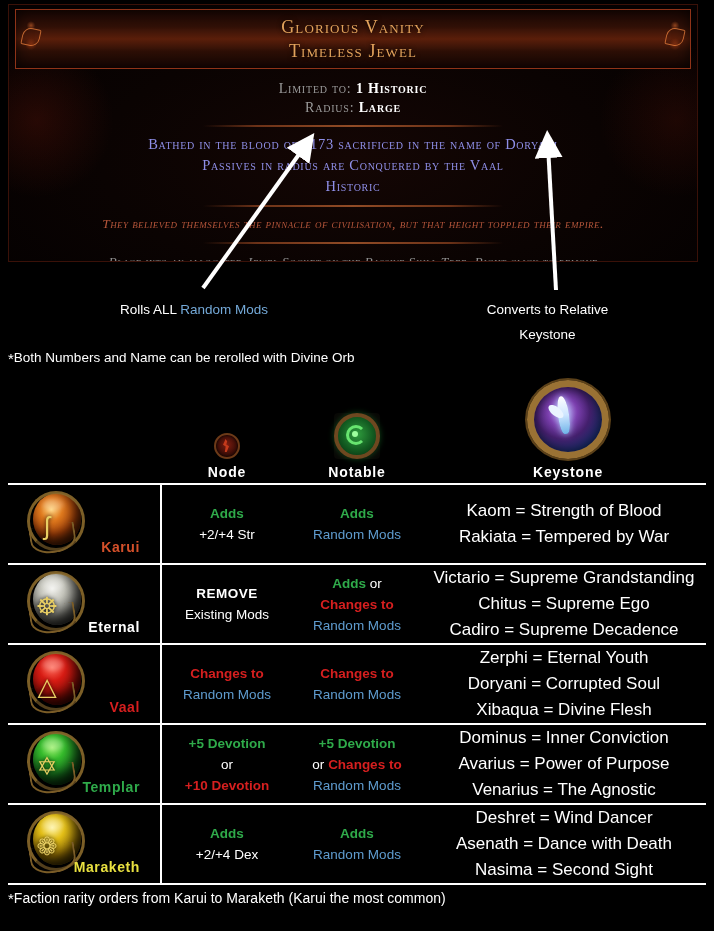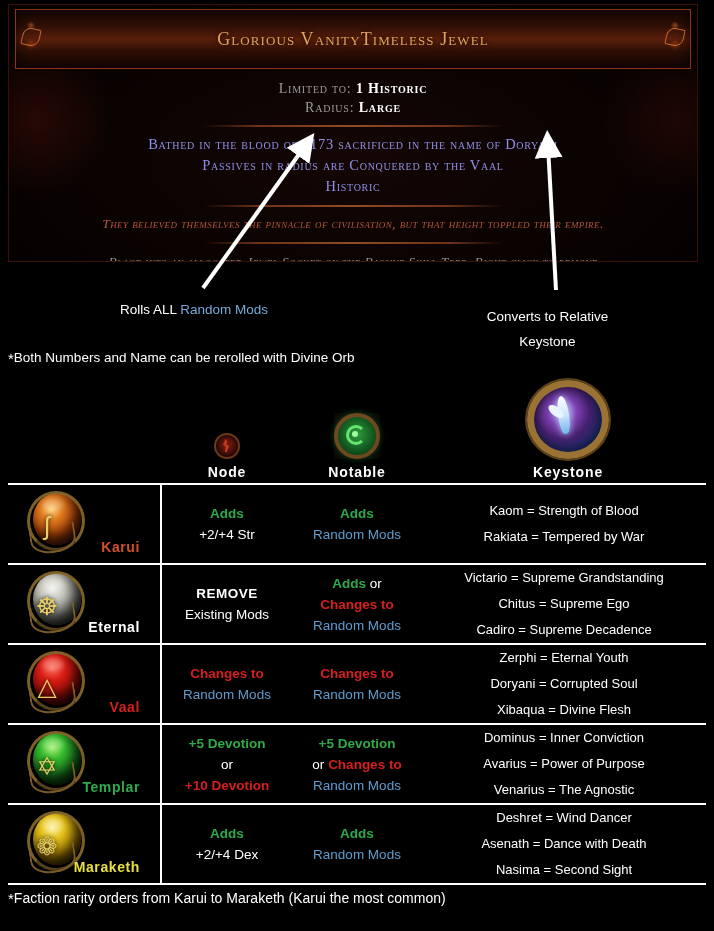--- a/index.html
+++ b/index.html
@@ -42,21 +42,21 @@
   .tt-header {
     position: relative;
     height: 58px;
     margin: 4px 6px 0 6px;
     border: 1px solid #8f3318;
     background:
       linear-gradient(to bottom,
         #1c0703 0%, #301007 28%, #5a1e0a 50%, #2c0f06 72%, #190603 100%);
     box-shadow: inset 0 0 16px rgba(0,0,0,.8);
     display: flex;
-    flex-direction: row;
+    flex-direction: column;
     align-items: center;
     justify-content: center;
     z-index: 3;
   }
   .tt-header .ornament {
     position: absolute;
     top: 2px;
     width: 26px;
     height: 52px;
     background:
@@ -147,21 +147,21 @@
   .callout {
     position: absolute;
     text-align: center;
     font-size: 13.5px;
     line-height: 25px;
     color: #ffffff;
     white-space: nowrap;
   }
   .callout .rnd { color: #74a9d8; }
   #callout-left  { left: 120px; top: 297px; }
-  #callout-right { left: 470px; top: 304px; width: 155px; white-space: normal; }
+  #callout-right { left: 470px; top: 297px; width: 155px; white-space: normal; }
 
   #note-divine {
     position: absolute;
     left: 8px;
     top: 350px;
     font-size: 13.5px;
     color: #ffffff;
   }
   #note-divine .star { font-size: 15px; vertical-align: top; }
 
@@ -370,21 +370,21 @@
     font-size: 13.5px;
     line-height: 21px;
   }
   .cell-keystone {
     flex: 1;
     display: flex;
     flex-direction: column;
     align-items: center;
     justify-content: center;
     text-align: center;
-    font-size: 13px;
+    font-size: 17px;
     line-height: 26px;
     color: #ffffff;
   }
   .g  { color: #2faa4a; font-weight: 700; }
   .r  { color: #d61f1f; font-weight: 700; }
   .b  { color: #5f9ccf; }
   .w  { color: #ffffff; }
   .wb { color: #ffffff; font-weight: 700; letter-spacing: .5px; }
 
   #footnote {

